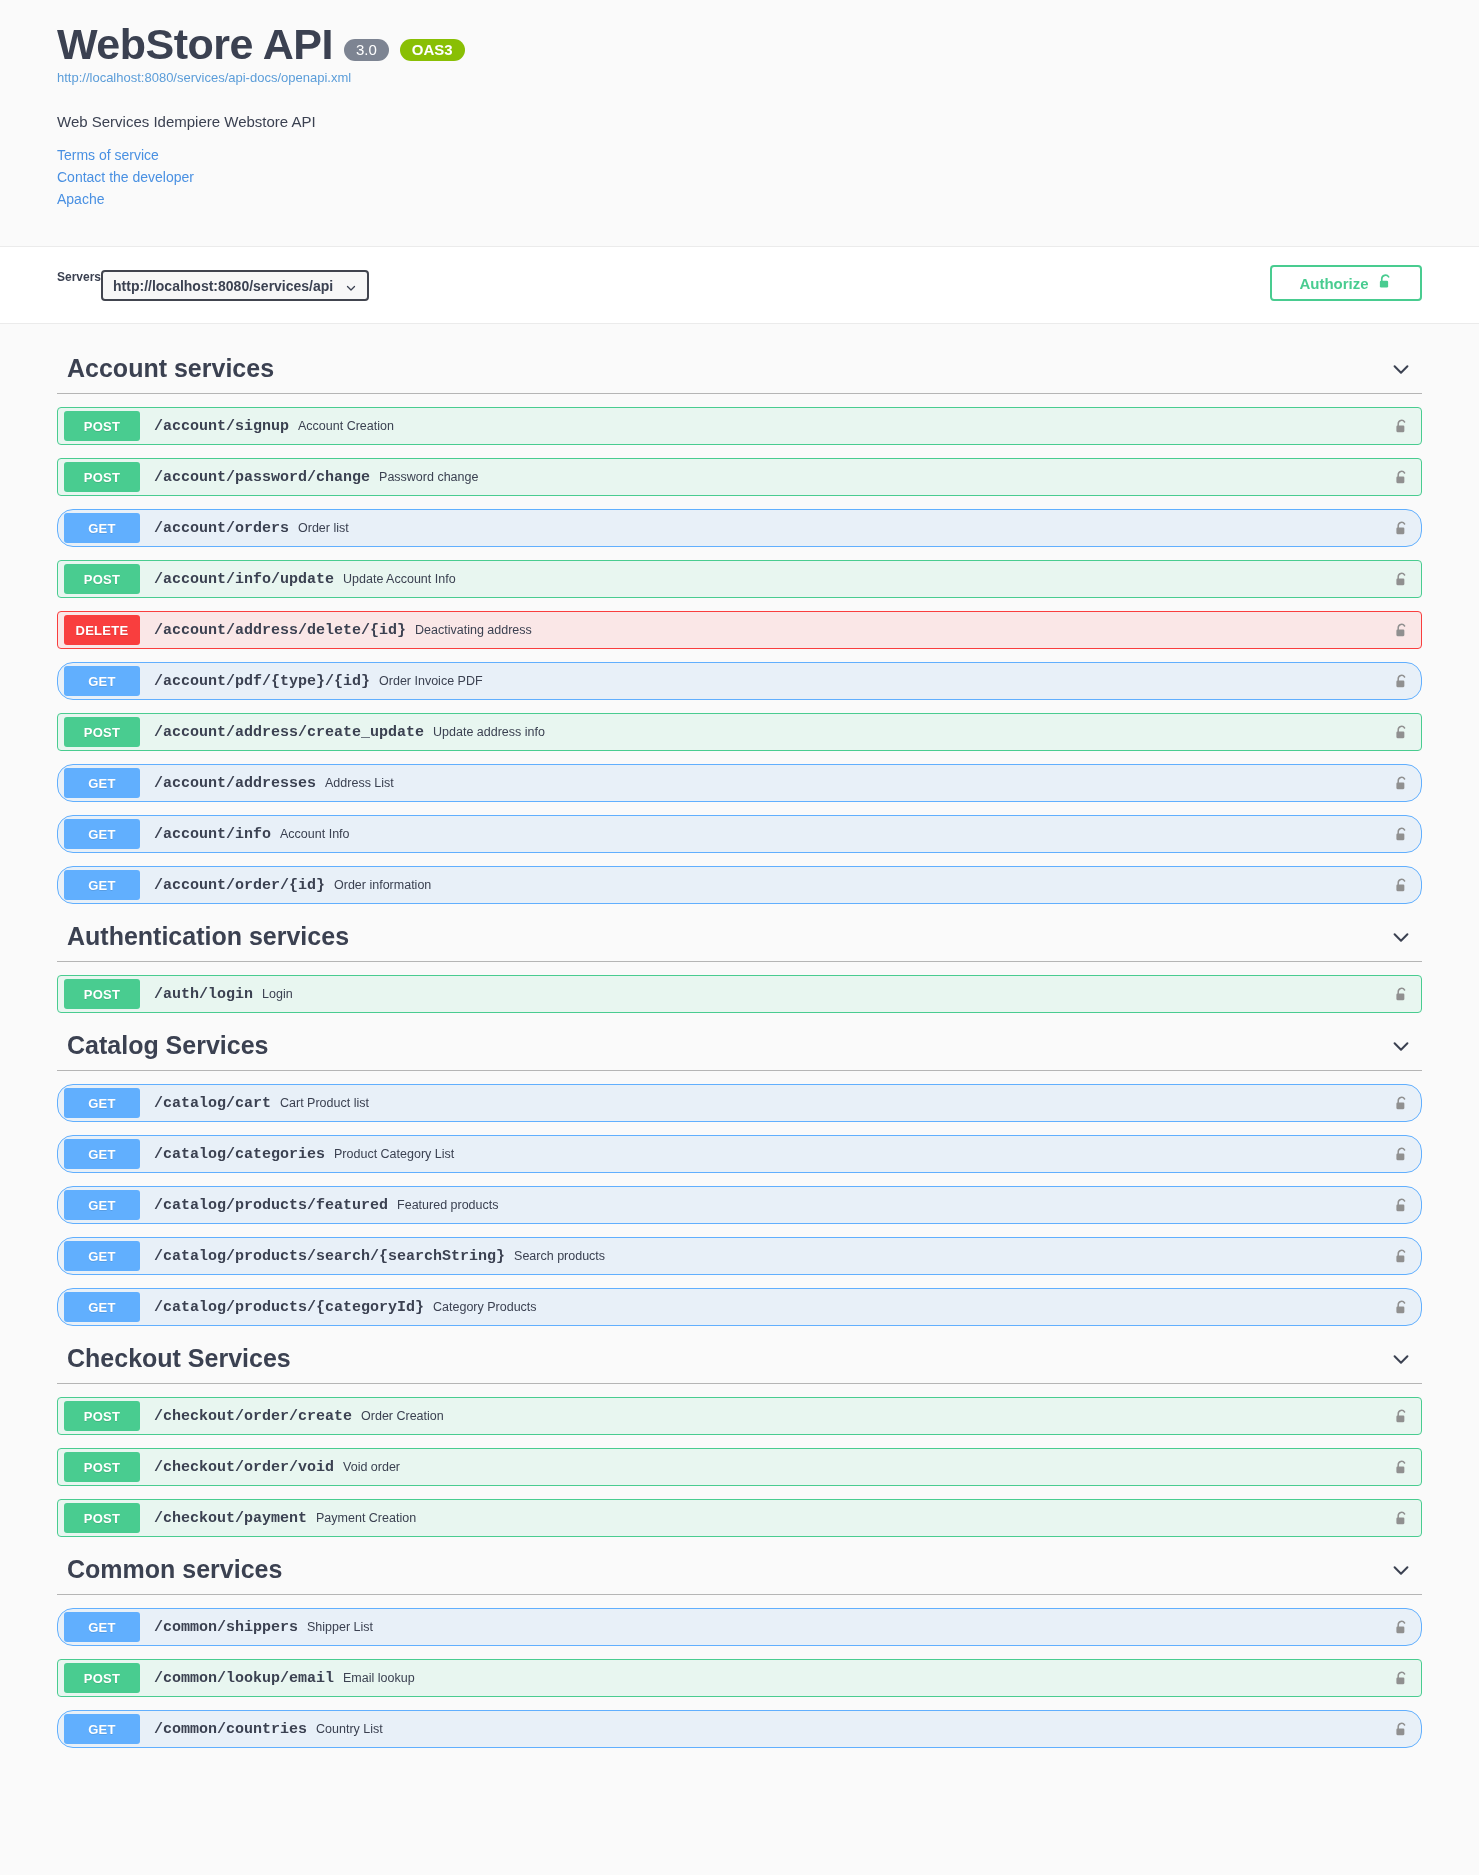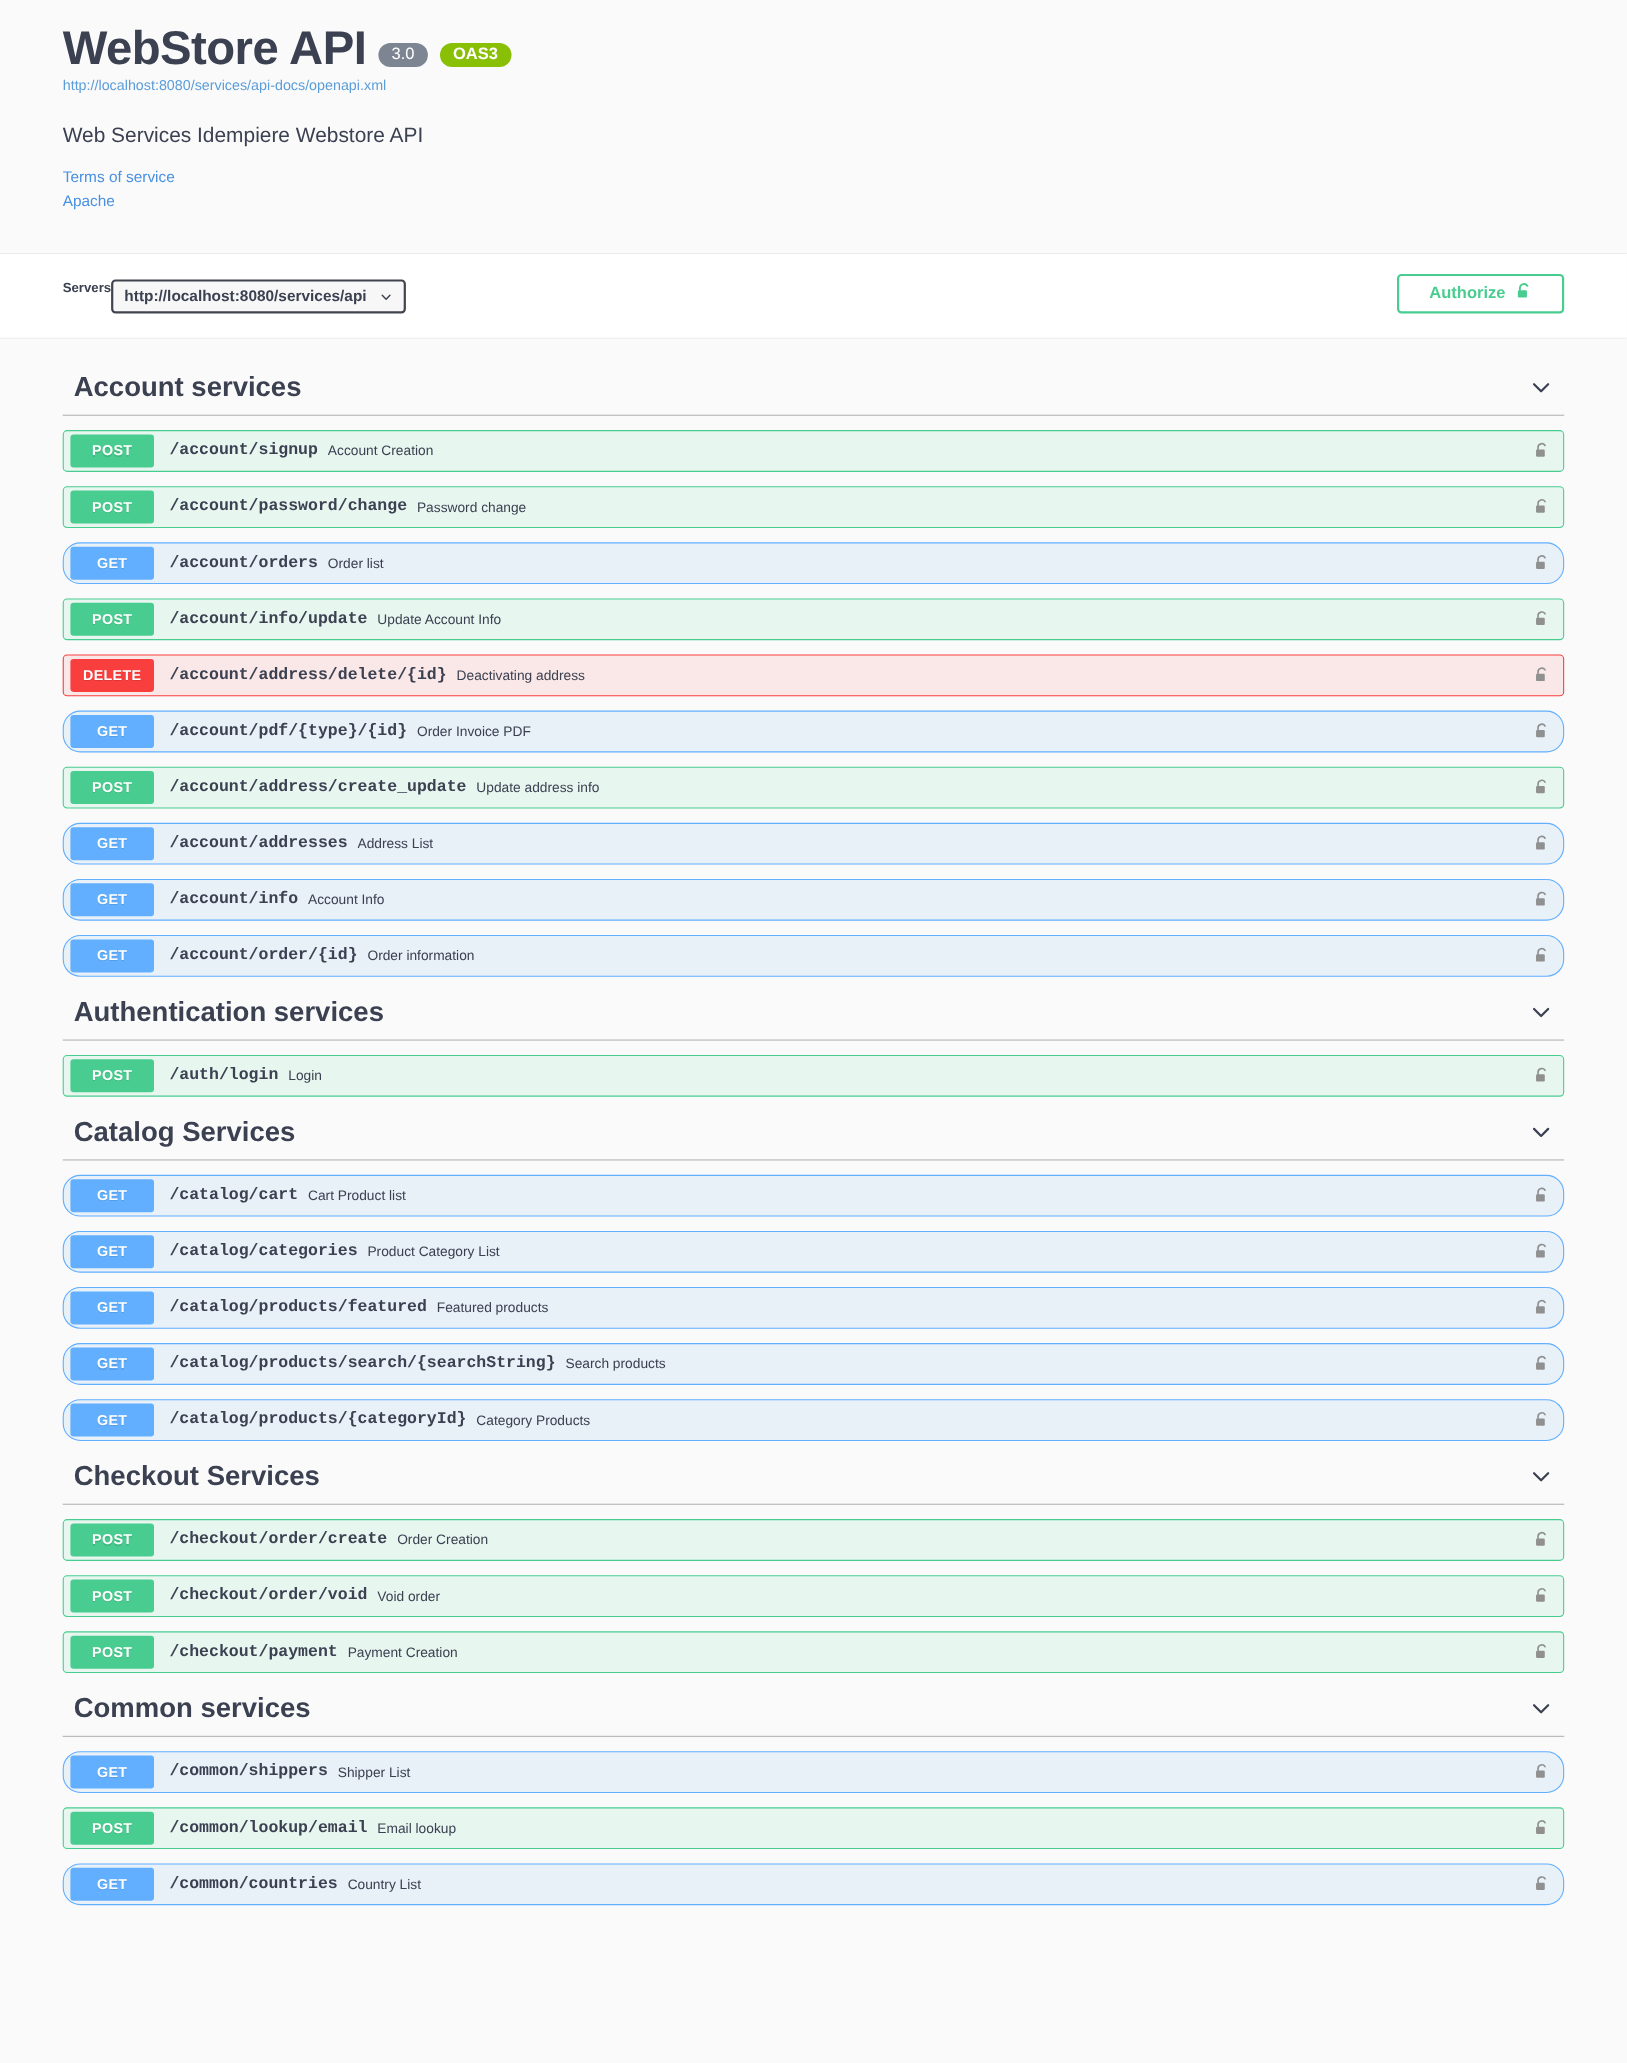--- a/index.html
+++ b/index.html
@@ -67,21 +67,21 @@
     top: 5px;
   }
   .doc-url {
     display: block;
     font-size: 13px;
     color: #5b9dd9;
     text-decoration: none;
     margin-top: 3px;
   }
   .api-desc {
-    font-size: 19px;
+    font-size: 15px;
     color: #3b4151;
     margin: 28px 0 0 0;
   }
   .info-links {
     margin-top: 15px;
     line-height: 1.55;
   }
   .info-links a {
     display: block;
     font-size: 14px;
@@ -243,20 +243,21 @@
     <div class="inner">
       <div class="title-row">
         <h1 class="api-title">WebStore API</h1>
         <span class="badge-version">3.0</span>
         <span class="badge-oas">OAS3</span>
       </div>
       <a class="doc-url" href="#">http://localhost:8080/services/api-docs/openapi.xml</a>
       <p class="api-desc">Web Services Idempiere Webstore API</p>
       <div class="info-links">
         <a href="#">Terms of service</a>
+        <a href="#">Contact the developer</a>
         <a href="#">Apache</a>
       </div>
     </div>
   </div>
 
   <div class="scheme-band">
     <div class="scheme-inner">
       <div class="servers-block">
         <div class="servers-label">Servers</div>
         <div class="server-select">

